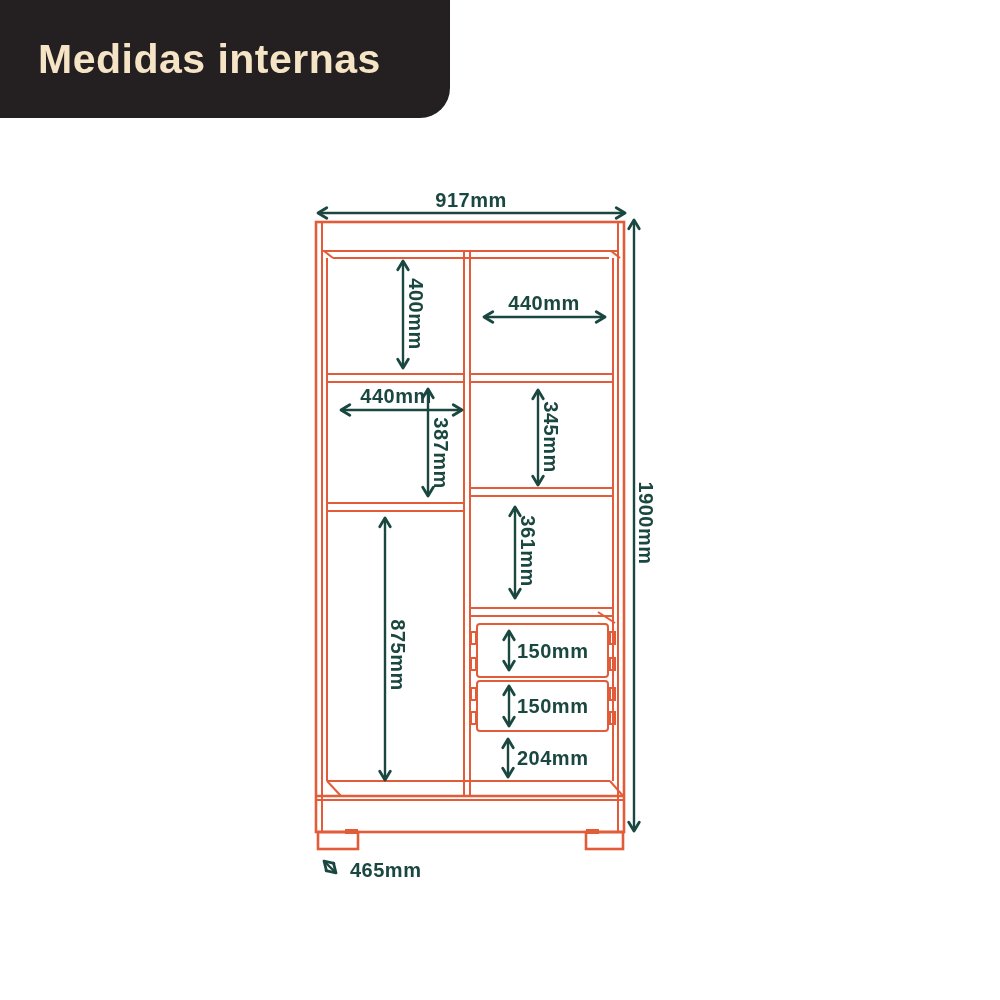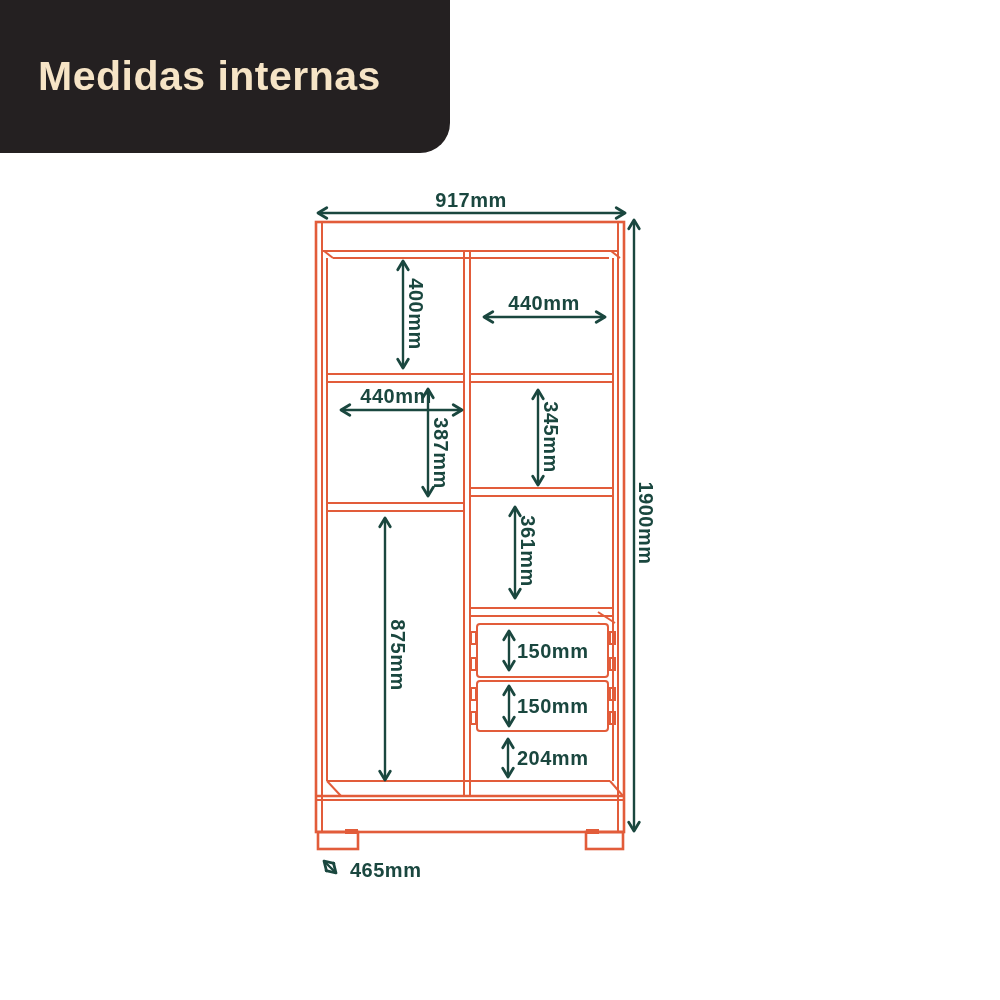--- a/index.html
+++ b/index.html
@@ -1,18 +1,18 @@
 <!DOCTYPE html>
 <html><head>
 <meta charset="utf-8">
 <style>
   html,body{margin:0;padding:0;background:#ffffff;}
   body{width:1000px;height:1000px;position:relative;font-family:"Liberation Sans",sans-serif;overflow:hidden;}
   .banner{
-    position:absolute;left:0;top:0;width:450px;height:153px;
+    position:absolute;left:0;top:0;width:450px;height:118px;
     background:#242021;border-bottom-right-radius:30px;
     display:flex;align-items:center;box-sizing:border-box;padding-left:38px;
   }
   .banner .title{
     color:#F6E4C6;font-size:41px;font-weight:700;letter-spacing:.5px;
     font-family:"Liberation Sans",sans-serif;
   }
   svg{position:absolute;left:0;top:0;}
   .cab{stroke:#E25C3A;fill:none;stroke-width:2;}
   .cab-thick{stroke:#E25C3A;fill:none;stroke-width:2.6;}

